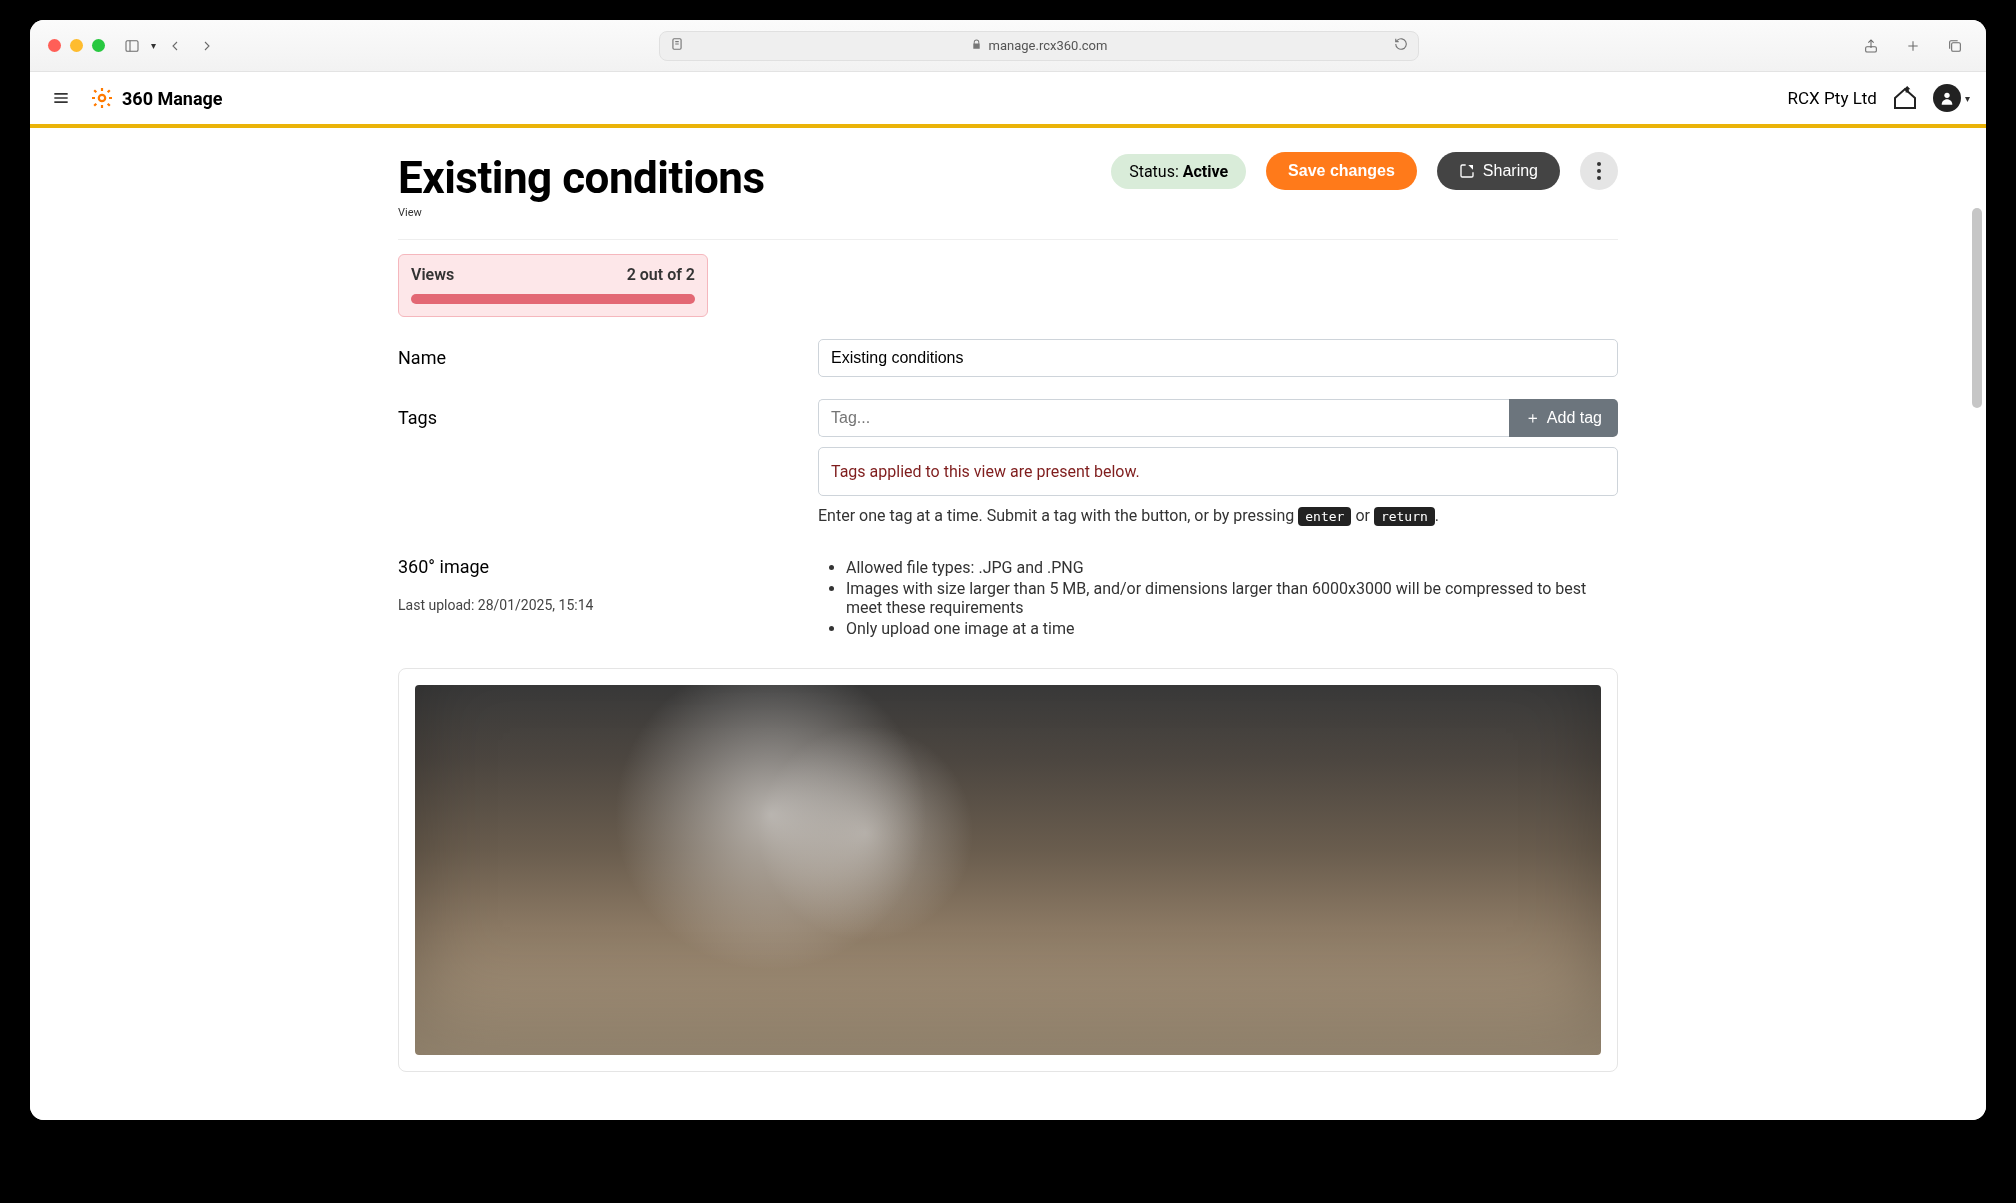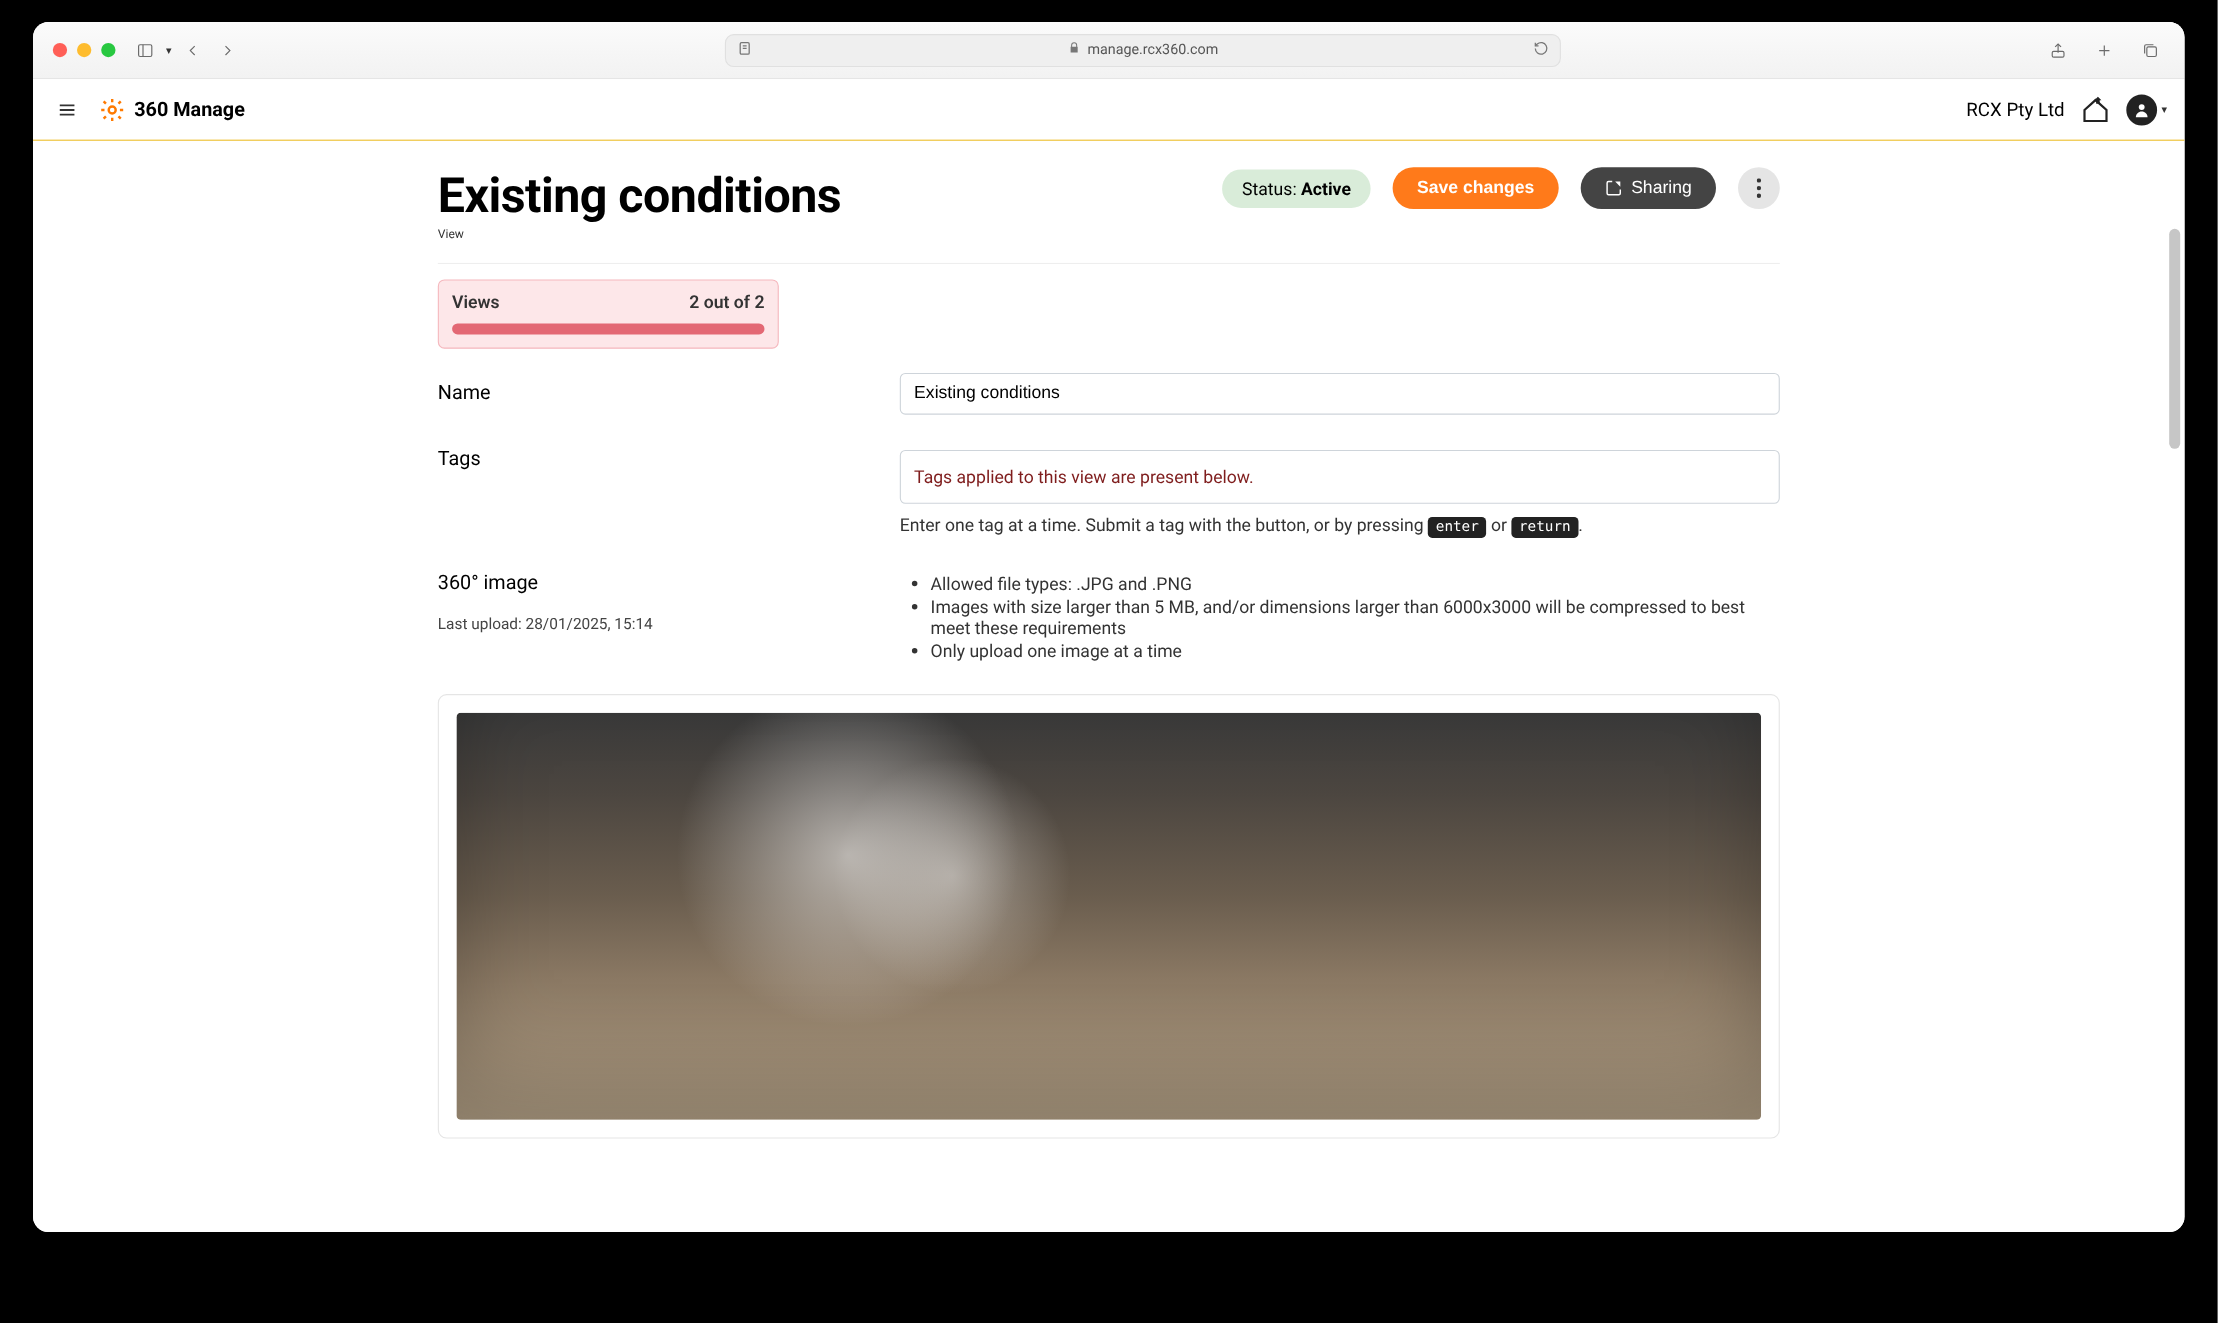--- a/index.html
+++ b/index.html
@@ -42,21 +42,21 @@
 .addr { flex:1; display:flex; justify-content:center; }
 .addr-inner{
   width:760px;height:30px;border-radius:8px;background:#efefef;border:1px solid #e0e0e0;
   display:flex;align-items:center;gap:7px;color:#555;font-size:13px;position:relative;justify-content:center;
 }
 .addr-left-icon{position:absolute;left:10px;}
 .addr-refresh{position:absolute;right:10px;}
 .chrome-right{display:flex;align-items:center;gap:16px;}
 
 .app-header{
-  height:56px;border-bottom:1px solid #eab308;background:#fff;
+  height:56px;border-bottom:4px solid #eab308;background:#fff;
   display:flex;align-items:center;padding:0 16px;gap:14px;
 }
 .hamburger{width:30px;height:30px;display:flex;align-items:center;justify-content:center;}
 .hamburger svg{width:20px;height:20px;stroke:#333;stroke-width:2;fill:none;}
 .app-logo{display:flex;align-items:center;gap:8px;font-weight:700;font-size:18px;}
 .gear{width:24px;height:24px;color:#ff7a00;}
 .app-header-right{margin-left:auto;display:flex;align-items:center;gap:14px;}
 .org-name{font-size:17px;padding-left:32px;}
 .house-icon{width:28px;height:28px;}
 .avatar{width:28px;height:28px;border-radius:50%;background:#222;display:flex;align-items:center;justify-content:center;}
@@ -292,20 +292,27 @@
         <div class="form-row">
           <div class="form-label">Name</div>
           <div class="form-field">
             <input class="text-input" value="Existing conditions" style="">
           </div>
         </div>
 
         <div class="form-row">
           <div class="form-label">Tags</div>
           <div class="form-field">
+            <div class="tags-wrap">
+              <input class="tags-input" placeholder="Tag..." style="">
+              <button class="add-tag-btn">
+                <span>＋</span>
+                <span>Add tag</span>
+              </button>
+            </div>
             <div class="tags-note">Tags applied to this view are present below.</div>
             <div class="tags-hint">
               <span>Enter one tag at a time. Submit a tag with the button, or by pressing </span>
               <span class="kbd">enter</span>
               <span> or </span>
               <span class="kbd">return</span><span>.</span>
             </div>
           </div>
         </div>
 

